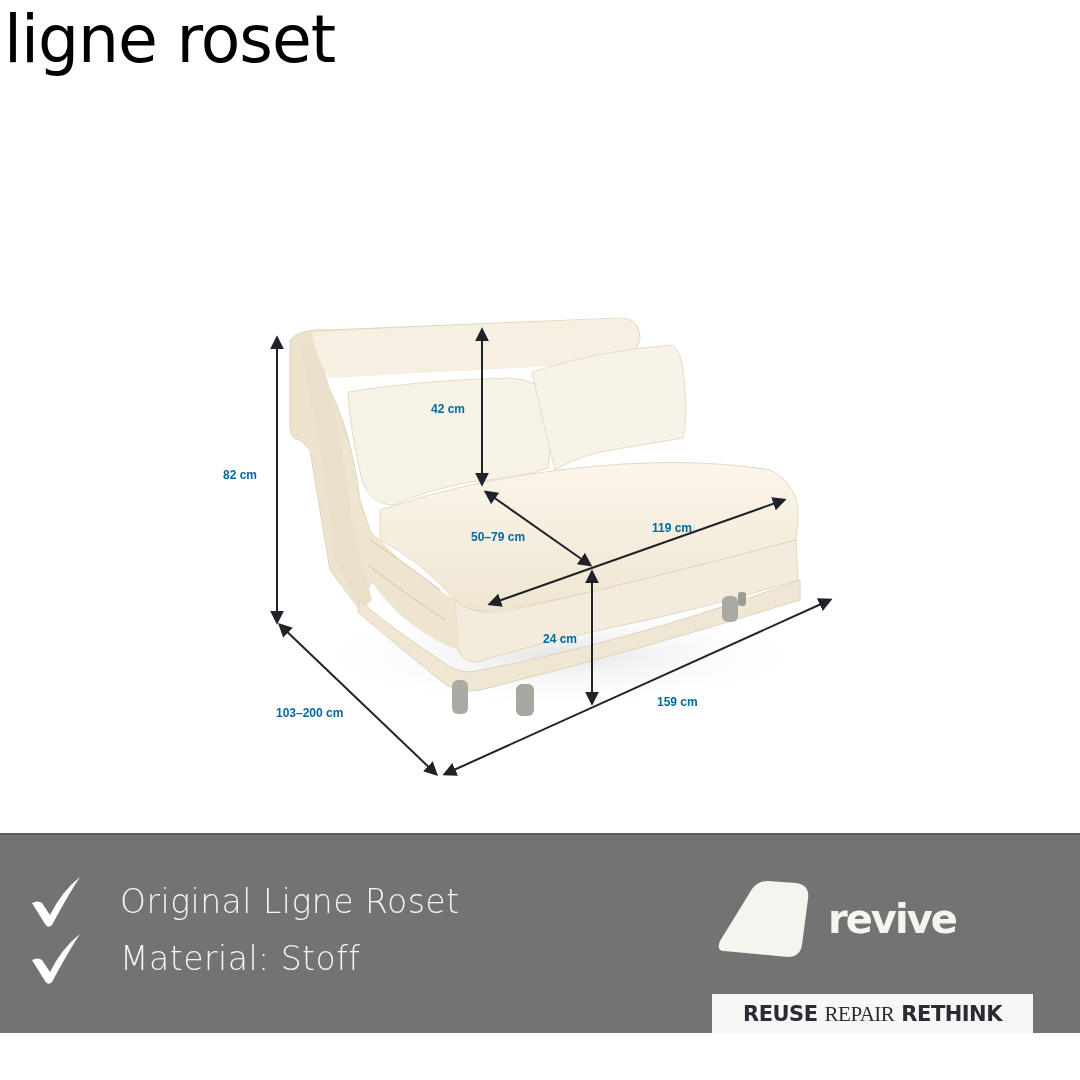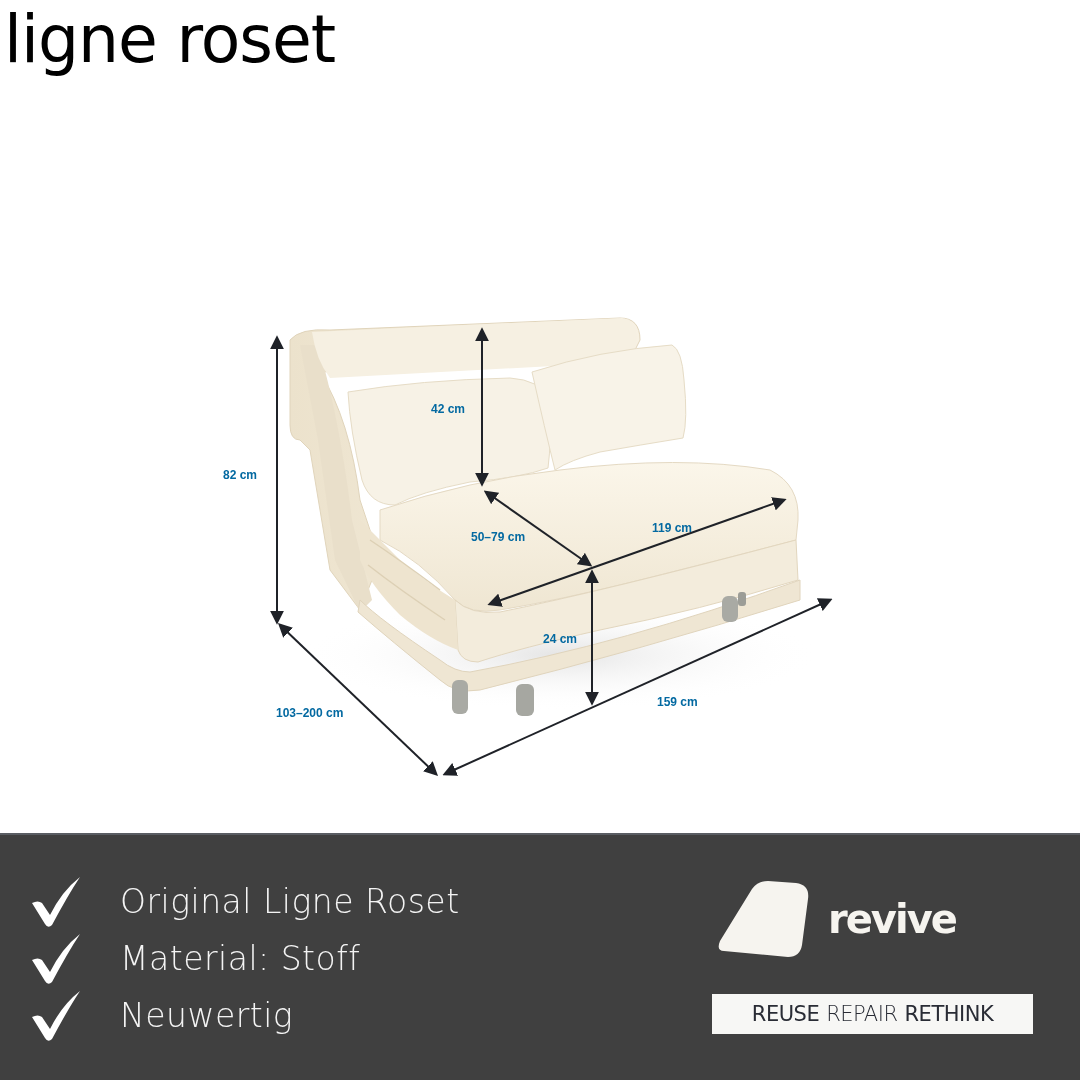--- a/index.html
+++ b/index.html
@@ -1,28 +1,28 @@
 <!DOCTYPE html>
 <html><head>
 <meta charset="utf-8">
 <style>
   html, body { margin:0; padding:0; }
   body { width:1080px; height:1080px; background:#ffffff; position:relative; overflow:hidden; font-family:"Liberation Sans", sans-serif; }
   .brand-logo { position:absolute; left:4px; top:0px; font-family:"DejaVu Sans", sans-serif; font-size:66px; font-weight:400; letter-spacing:-1px; color:#000; line-height:80px; transform:scaleX(0.98); transform-origin:left top; }
   .stage { position:absolute; left:0; top:0; width:1080px; height:833px; }
   .dim-label { position:absolute; font-family:"Liberation Sans", sans-serif; font-weight:700; font-size:12px; color:#0369a1; white-space:nowrap; }
-  .footer { position:absolute; left:0; top:833px; width:1080px; height:247px; background:#404040; border-top:2px solid #5a5d63; box-sizing:border-box; }
+  .footer { position:absolute; left:0; top:833px; width:1080px; height:200px; background:#737373; border-top:2px solid #5a5d63; box-sizing:border-box; }
   .feature { position:absolute; left:28px; display:flex; align-items:center; }
   .check { width:56px; height:56px; display:block; }
   .feature-text { margin-left:36px; color:#f4f4f4; font-family:"DejaVu Sans", sans-serif; font-weight:300; font-size:33px; letter-spacing:0.5px; }
   .revive-mark { position:absolute; left:714px; top:46px; width:100px; height:80px; }
   .revive-word { position:absolute; left:828px; top:34px; color:#f6f4ef; font-family:"DejaVu Sans", sans-serif; font-weight:700; font-size:40px; letter-spacing:-2px; line-height:100px; }
   .tagline { position:absolute; left:712px; top:159px; width:321px; height:40px; background:#f7f7f5; display:flex; align-items:center; justify-content:center; gap:7px; color:#292c35; font-family:"DejaVu Sans", sans-serif; font-size:21px; letter-spacing:-0.5px; }
-  .tagline .b { font-weight:400;text-align:center; }
-  .tagline .l { font-weight:300; }
+  .tagline .b { font-weight:700;text-align:center; }
+  .tagline .l { font-weight:300;font-family:Liberation Serif, serif; }
 </style>
 </head>
 <body>
 
 <div class="brand-logo">ligne roset</div>
 
 <div class="stage">
   <svg width="1080" height="833" viewBox="0 0 1080 833">
     <defs>
       <marker id="ah" viewBox="0 0 10 10" refX="8" refY="5" markerWidth="7" markerHeight="7" orient="auto-start-reverse">
@@ -92,26 +92,20 @@
       <path d="M4,30 Q10,27 14,30 L22,42 Q34,18 52,4 Q40,22 24,52 Q20,56 17,51 Z" fill="#ffffff"></path>
     </svg>
     <span class="feature-text">Original Ligne Roset</span>
   </div>
   <div class="feature" style="top:95px;">
     <svg class="check" viewBox="0 0 56 56">
       <path d="M4,30 Q10,27 14,30 L22,42 Q34,18 52,4 Q40,22 24,52 Q20,56 17,51 Z" fill="#ffffff"></path>
     </svg>
     <span class="feature-text">Material: Stoff</span>
   </div>
-  <div class="feature" style="top:152px;">
-    <svg class="check" viewBox="0 0 56 56">
-      <path d="M4,30 Q10,27 14,30 L22,42 Q34,18 52,4 Q40,22 24,52 Q20,56 17,51 Z" fill="#ffffff"></path>
-    </svg>
-    <span class="feature-text">Neuwertig</span>
-  </div>
 
   <svg class="revive-mark" viewBox="0 0 100 80">
     <path d="M10,70 Q2,70 6,60 L38,8 Q44,0 54,0 L82,2 Q96,4 94,18 L88,64 Q86,76 74,76 Z" fill="#f6f4ef"></path>
   </svg>
   <div class="revive-word">revive</div>
 
   <div class="tagline">
     <span class="b">REUSE</span>
     <span class="l">REPAIR</span>
     <span class="b">RETHINK</span>

